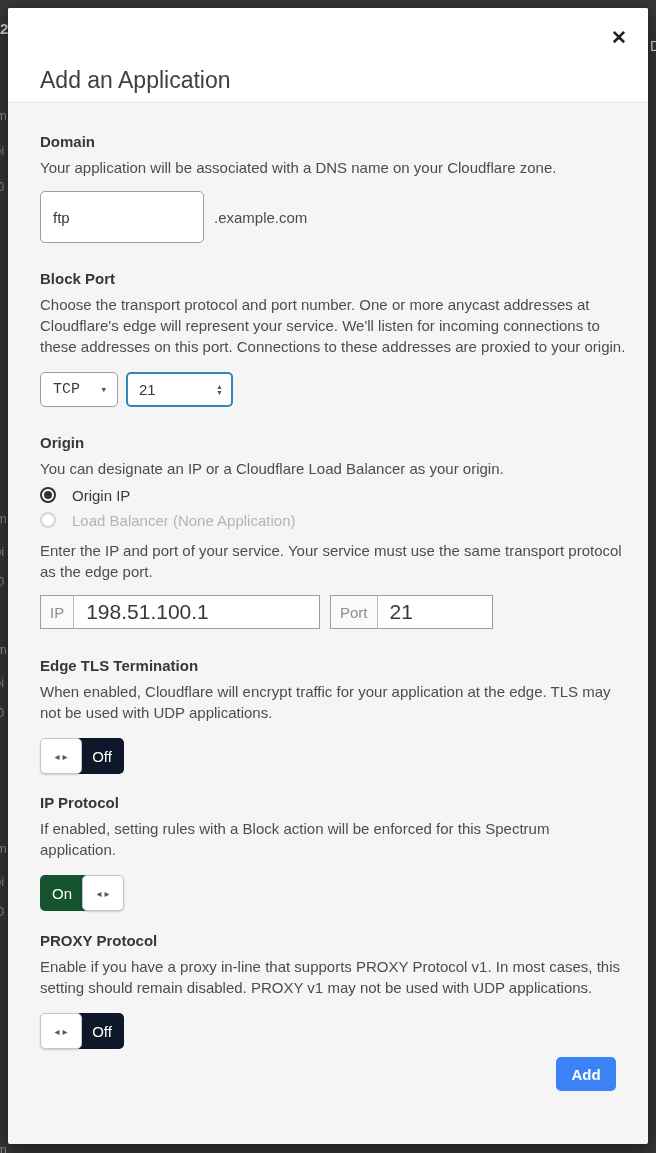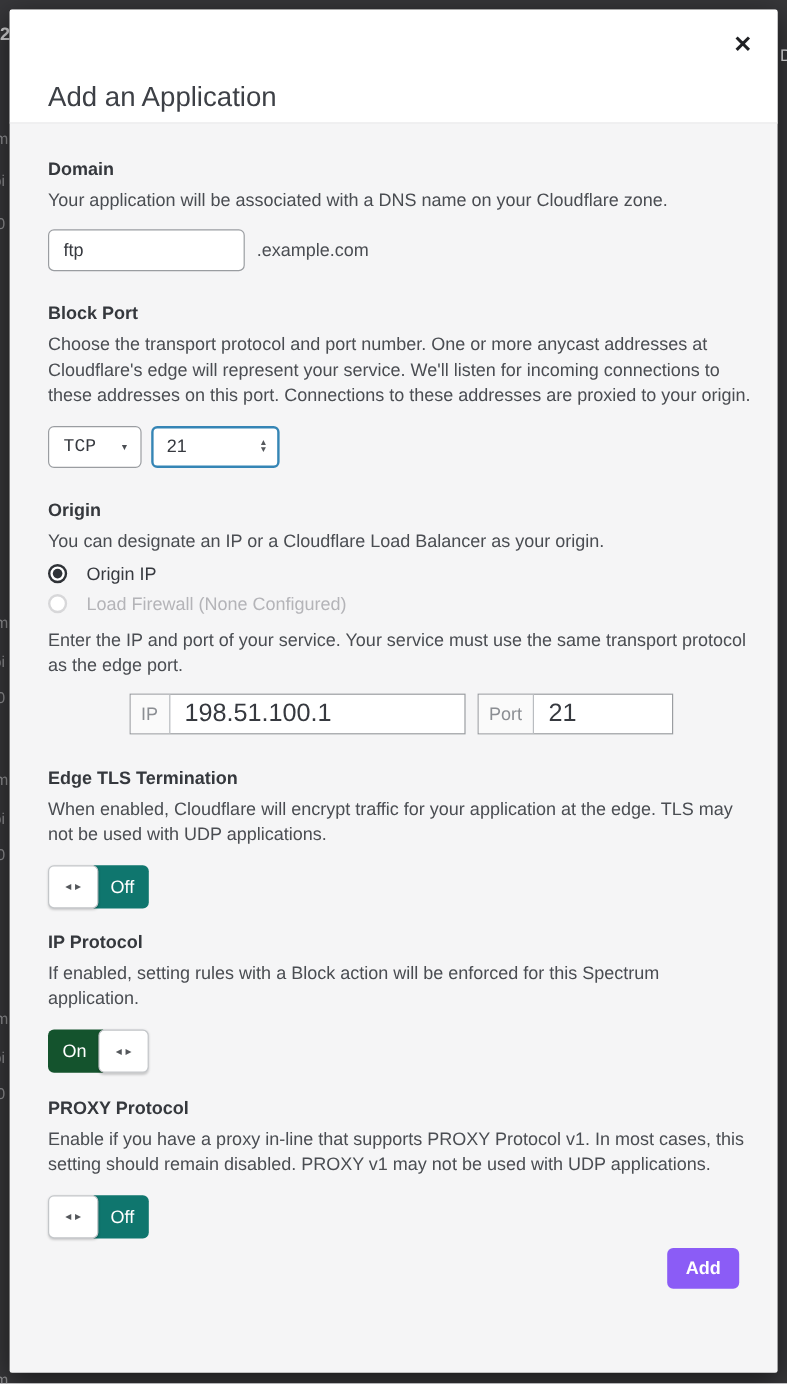--- a/index.html
+++ b/index.html
@@ -34,21 +34,21 @@
                  font-weight:400; color:#3d4046; }
   .close-btn { position:absolute; right:21px; top:20px; font-size:19px;
                font-weight:700; color:#1f2023; cursor:pointer; line-height:1; }
 
   .modal-body { padding:30px 20px 0 32px; }
 
   .section-label { font-size:15px; font-weight:700; color:#35383d; margin:0 0 7px; }
   .desc { font-size:15px; color:#4a4d52; line-height:21px; margin:0; max-width:589px; }
 
   .field-row { display:flex; align-items:center; margin-top:13px; }
-  .text-input { height:35px; width:164px; border:1px solid #9a9da1; border-radius:5px;
+  .text-input { height:52px; width:164px; border:1px solid #9a9da1; border-radius:5px;
                 padding:0 12px; font-size:15px; color:#36393f; background:#fff;
                 font-family:"Liberation Sans", sans-serif; outline:none; }
   .suffix { margin-left:10px; font-size:15px; color:#4a4d52; }
 
   .sec-domain   { margin-bottom:27px; }
   .sec-edgeport { margin-bottom:27px; }
   .sec-origin   { margin-bottom:28px; }
   .sec-tls      { margin-bottom:20px; }
   .sec-firewall { margin-bottom:21px; }
   .sec-proxy    { margin-bottom:0; }
@@ -67,44 +67,44 @@
   .radio-row { display:flex; align-items:center; margin-top:7px; height:18px; }
   .radio { width:16px; height:16px; border-radius:50%; border:2px solid #2f3237;
            background:#fff; position:relative; flex:0 0 auto; cursor:pointer; }
   .radio.checked::after { content:""; position:absolute; left:2px; top:2px; right:2px; bottom:2px;
                           background:#2f3237; border-radius:50%; }
   .radio.disabled { border-color:#d7d7d9; cursor:default; }
   .radio-label { margin-left:16px; font-size:15px; color:#36393f; }
   .radio-label.disabled { color:#b4b4b8; }
   .desc-mid { margin-top:11px; }
 
-  .groups-row { display:flex; margin-top:13px;justify-content:center; }
+  .groups-row { display:flex; margin-top:13px; }
   .input-group { display:flex; height:34px; border:1px solid #9a9da1; background:#fff; }
   .input-group.ip-group { width:280px; margin-right:10px; }
   .input-group.port-group { width:163px; }
   .input-prefix { display:flex; align-items:center; padding:0 9px; background:#fafafa;
                   color:#8b8e93; font-size:15px; border-right:1px solid #b9bcc0; }
   .group-input { border:none; outline:none; padding:0 12px; font-size:21px; color:#36393f;
                  width:100%; min-width:0; background:transparent;
                  font-family:"Liberation Sans", sans-serif; }
 
   .toggle { display:flex; width:84px; height:36px; margin-top:15px; cursor:pointer; }
   .knob { width:42px; height:36px; background:#fff; border:1px solid #c3c6c9; border-radius:5px;
           display:flex; align-items:center; justify-content:center; color:#54575b;
           font-size:10px; letter-spacing:3px; text-indent:3px;
           box-shadow:0 1px 2px rgba(0,0,0,0.18); position:relative; z-index:2; }
   .tstate { width:46px; height:36px; display:flex; align-items:center; justify-content:center;
             color:#fff; font-size:15px; }
-  .toggle.off .tstate { background:#0f766e; border-radius:0 5px 5px 0; margin-left:-4px;
+  .toggle.off .tstate { background:#0f172a; border-radius:0 5px 5px 0; margin-left:-4px;
                         padding-left:2px; }
   .toggle.on .tstate  { background:#14532d; border-radius:5px 0 0 5px; margin-right:-4px;
                         padding-right:2px; }
 
   .footer { display:flex; justify-content:flex-end; padding:8px 12px 0 0; }
-  .add-btn { background:#8b5cf6; color:#fff; font-size:15px; font-weight:700; border:none;
+  .add-btn { background:#3b82f6; color:#fff; font-size:15px; font-weight:700; border:none;
              border-radius:5px; height:34px; width:60px; cursor:pointer;
              font-family:"Liberation Sans", sans-serif; }
 </style>
 </head>
 <body>
 
 <div class="page">
   <span class="frag frag-0">2</span>
   <span class="frag frag-1">m</span>
   <span class="frag frag-2">oi</span>
@@ -159,21 +159,21 @@
 
       <div class="sec-origin">
         <h3 class="section-label">Origin</h3>
         <p class="desc">You can designate an IP or a Cloudflare Load Balancer as your origin.</p>
         <div class="radio-row">
           <span class="radio checked"></span>
           <span class="radio-label">Origin IP</span>
         </div>
         <div class="radio-row">
           <span class="radio disabled"></span>
-          <span class="radio-label disabled">Load Firewall (None Configured)</span>
+          <span class="radio-label disabled">Load Balancer (None Application)</span>
         </div>
         <p class="desc desc-mid">Enter the IP and port of your service. Your service must use the same transport protocol as the edge port.</p>
         <div class="groups-row">
           <div class="input-group ip-group">
             <span class="input-prefix">IP</span>
             <input class="group-input" type="text" value="198.51.100.1" style="">
           </div>
           <div class="input-group port-group">
             <span class="input-prefix">Port</span>
             <input class="group-input" type="text" value="21" style="">

